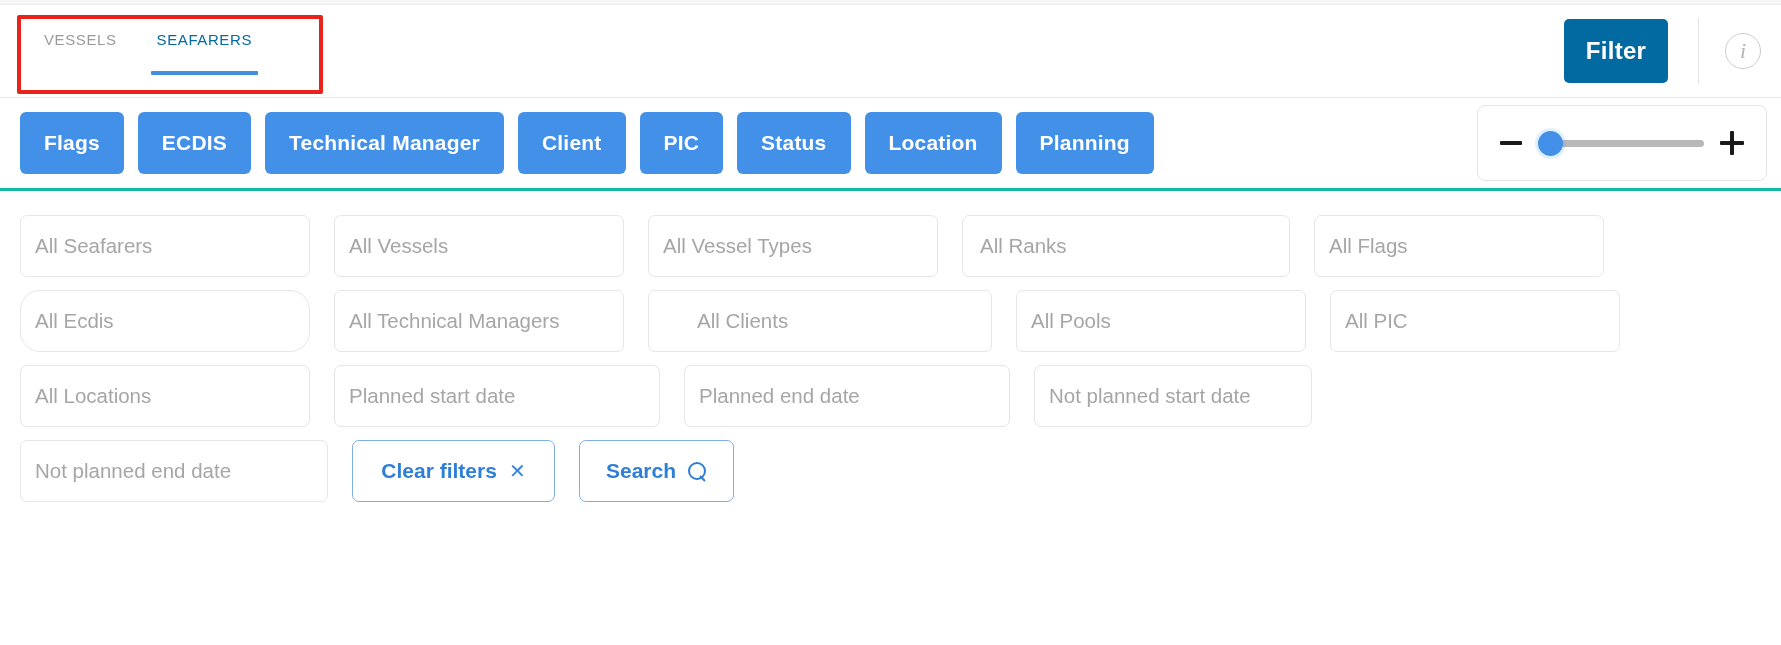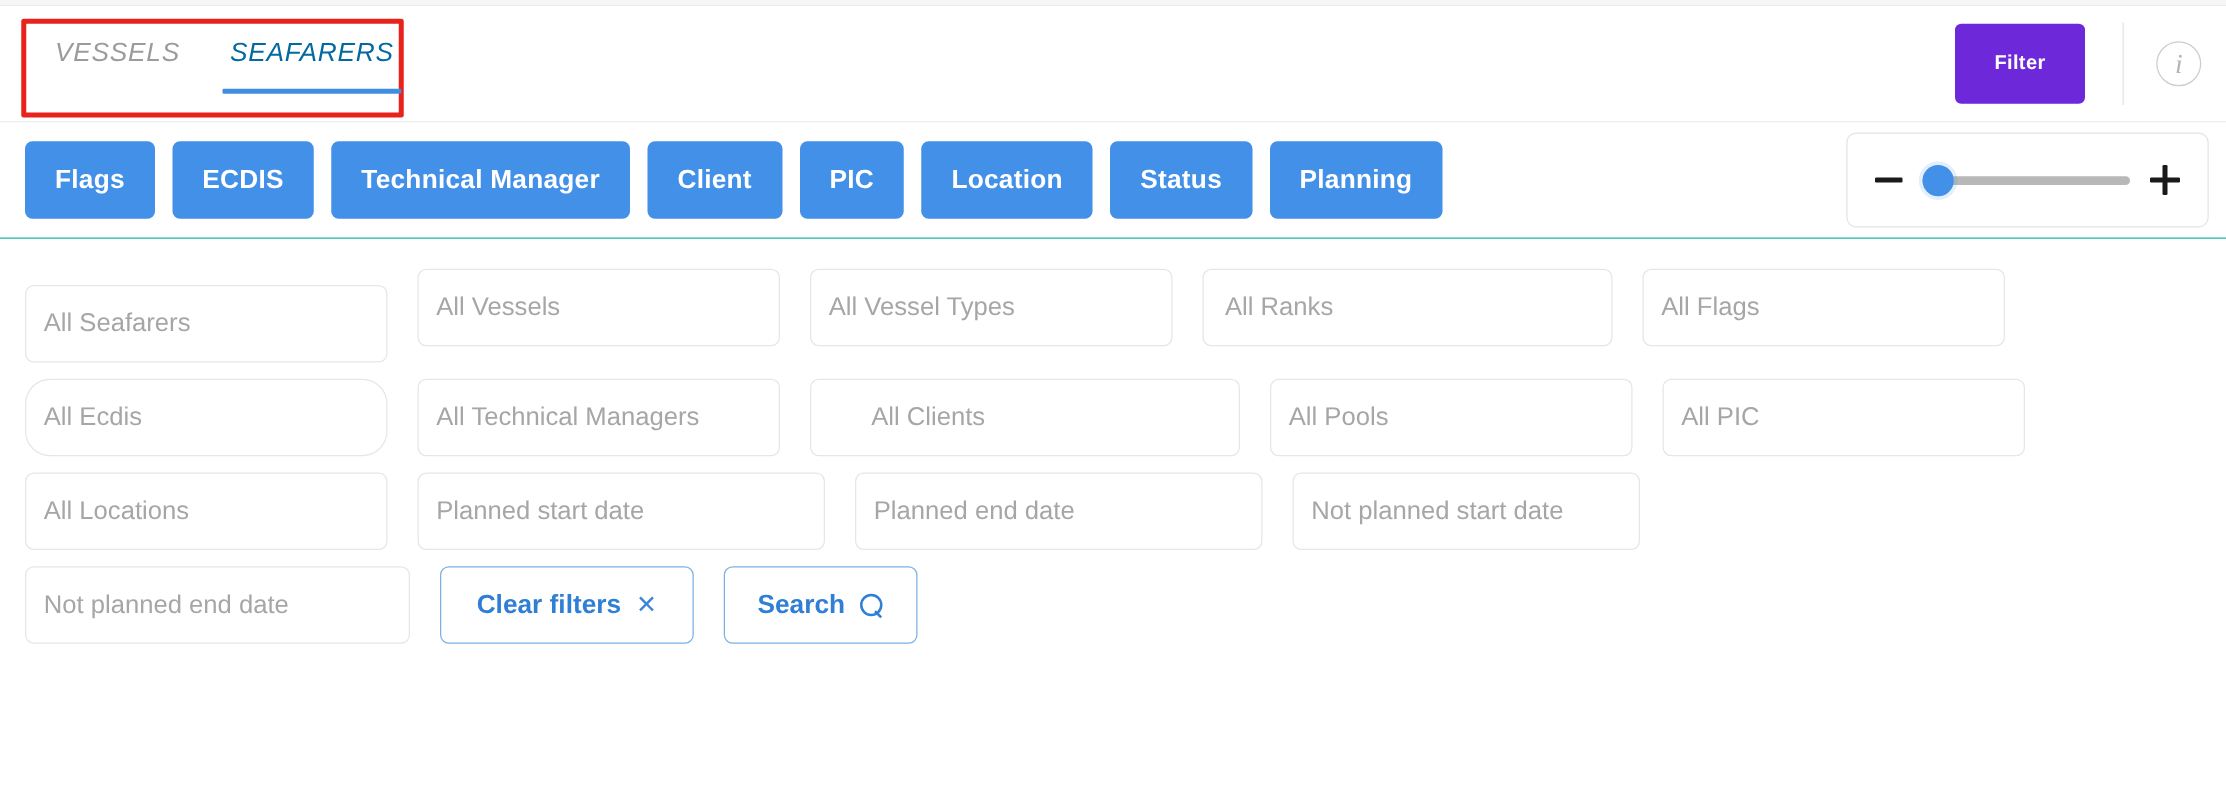--- a/index.html
+++ b/index.html
@@ -50,51 +50,50 @@
   .tabs {
     display: flex;
     align-items: flex-start;
     gap: 26px;
     margin-left: 42px;
     margin-top: 6px;
     height: 62px;
   }
   .tab {
     position: relative;
-    font-size: 21px;
+    font-size: 15px;
     letter-spacing: 0.6px;
     padding: 8px 2px 0 2px;
     cursor: pointer;
     height: 62px;
-    font-style: italic;
   }
   .tab.inactive { color: #9b9b9b; }
   .tab.active { color: #0369a1; margin-left: 10px; }
   .tab.active .underline {
     position: absolute;
     left: -4px; right: -4px;
     bottom: 10px;
     height: 4px;
     background: #3f8ee0;
     border-radius: 1px;
   }
 
   .header-right {
     margin-left: auto;
     display: flex;
     align-items: center;
     height: 100%;
     padding-right: 16px;
   }
   .filter-btn {
-    background: #6d28d9;
+    background: #0369a1;
     color: #ffffff;
     border: none;
     border-radius: 5px;
-    font-size: 16px;
+    font-size: 24px;
     font-weight: bold;
     width: 104px; height: 64px;
     cursor: pointer;
     font-family: "Liberation Sans", sans-serif;
     letter-spacing: 0.3px;
     margin-left: 20px;
   }
   .header-divider {
     width: 1px;
     height: 66px;
@@ -118,21 +117,21 @@
 
   
   .chip-row {
     flex: none;
     height: 93px;
     display: flex;
     align-items: center;
     padding-left: 20px;
     padding-right: 14px;
     background: #ffffff;
-    border-bottom: 1px solid #14b8a6;
+    border-bottom: 3px solid #14b8a6;
     position: relative;
   }
   .chips {
     display: flex;
     align-items: center;
     gap: 14px;
   }
   .chip {
     background: #4290e8;
     color: #ffffff;
@@ -233,21 +232,21 @@
     cursor: text;
     overflow: hidden;
   }
   .field .ph {
     color: #a6a6a6;
     font-size: 20.5px;
     white-space: nowrap;
     font-family: "Liberation Sans", sans-serif;
   }
 
-  .f-seafarers   { width: 290px; margin-top: 13px; }
+  .f-seafarers   { width: 290px; }
   .f-vessels     { width: 290px; }
   .f-vesseltypes { width: 290px; }
   .f-ranks       { width: 328px; padding-left: 17px; }
   .f-flags       { width: 290px; }
 
   .f-ecdis       { width: 290px; border-radius: 20px; }
   .f-techmgr     { width: 290px; }
   .f-clients     { width: 344px; padding-left: 48px; }
   .f-pools       { width: 290px; }
   .f-pic         { width: 290px; }
@@ -336,22 +335,22 @@
     </div>
   </div>
 
   <div class="chip-row">
     <div class="chips">
       <button class="chip">Flags</button>
       <button class="chip">ECDIS</button>
       <button class="chip">Technical Manager</button>
       <button class="chip">Client</button>
       <button class="chip">PIC</button>
+      <button class="chip">Status</button>
       <button class="chip">Location</button>
-      <button class="chip">Status</button>
       <button class="chip">Planning</button>
     </div>
 
     <div class="zoom-box">
       <div class="zoom-minus"></div>
       <div class="slider">
         <div class="slider-track"></div>
         <div class="slider-thumb"></div>
       </div>
       <div class="zoom-plus"></div>

